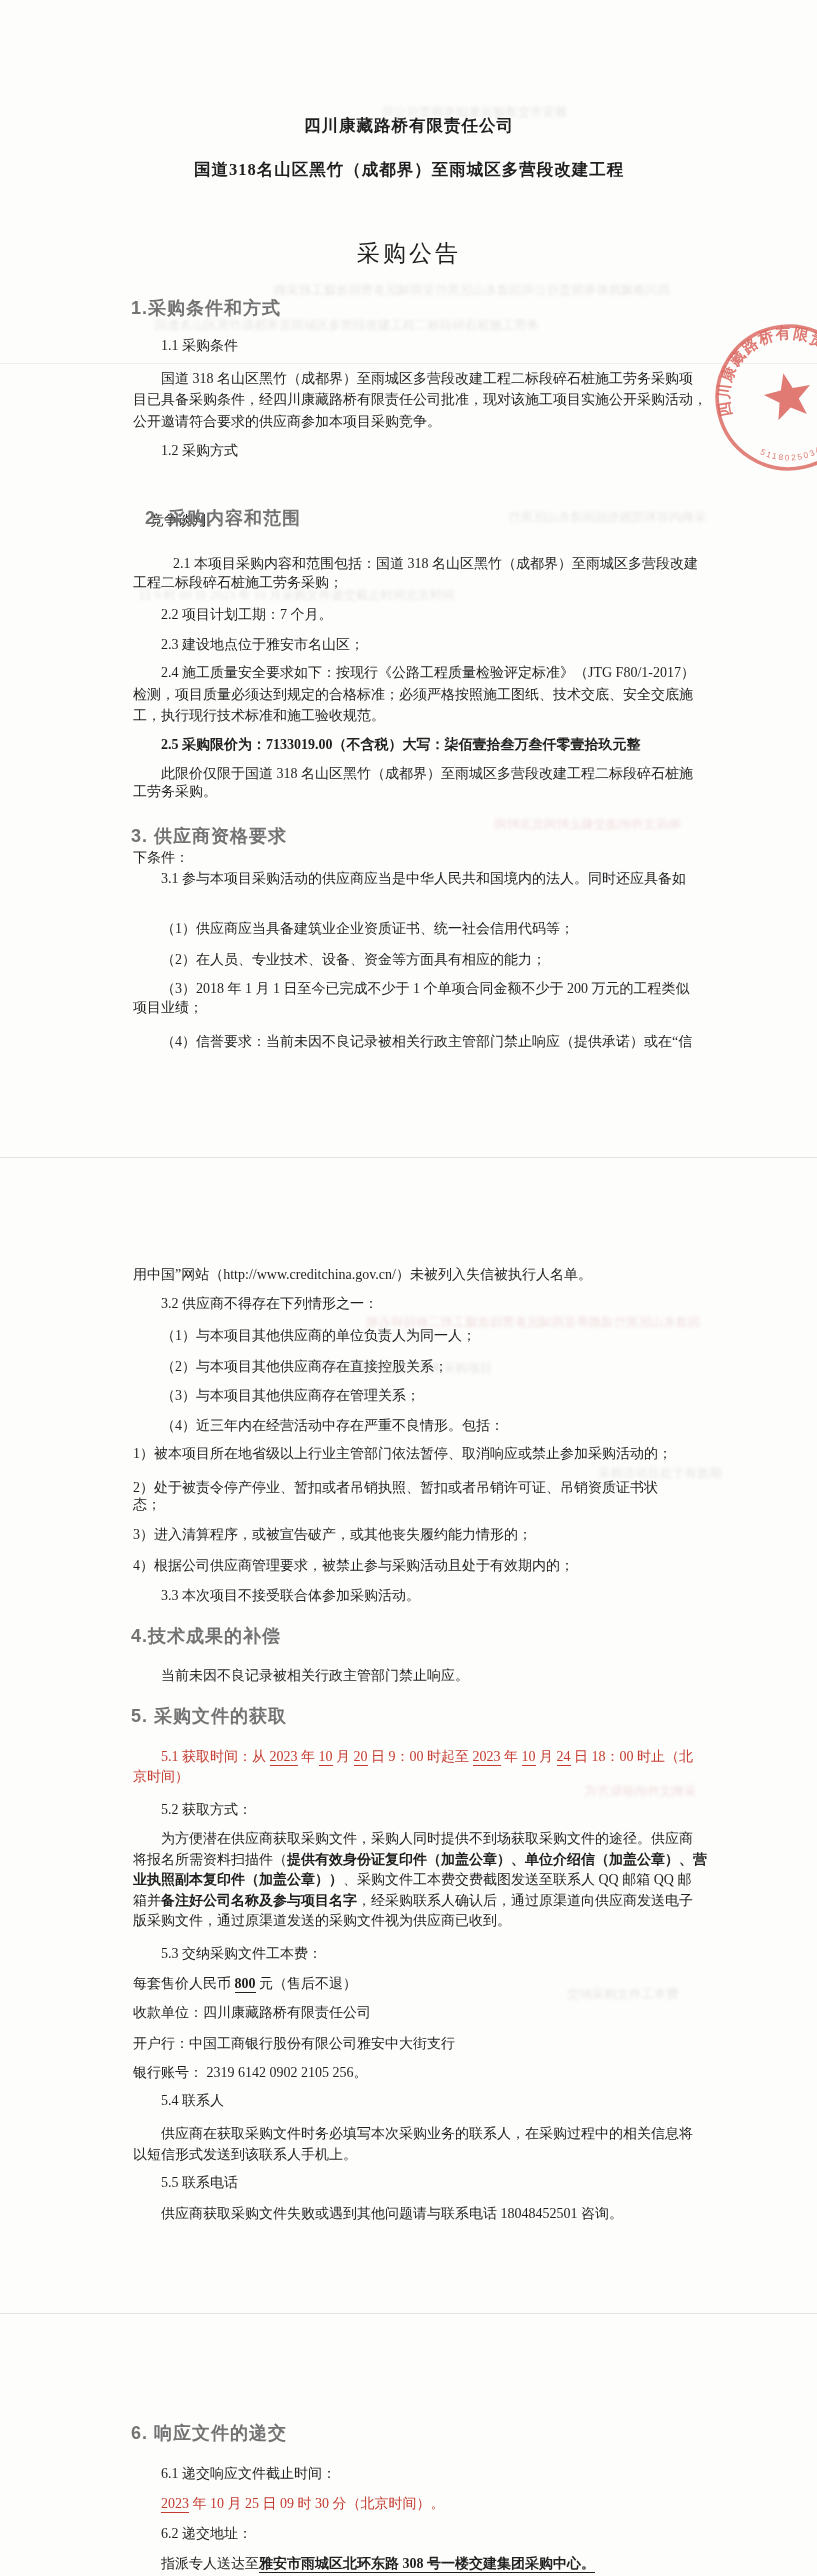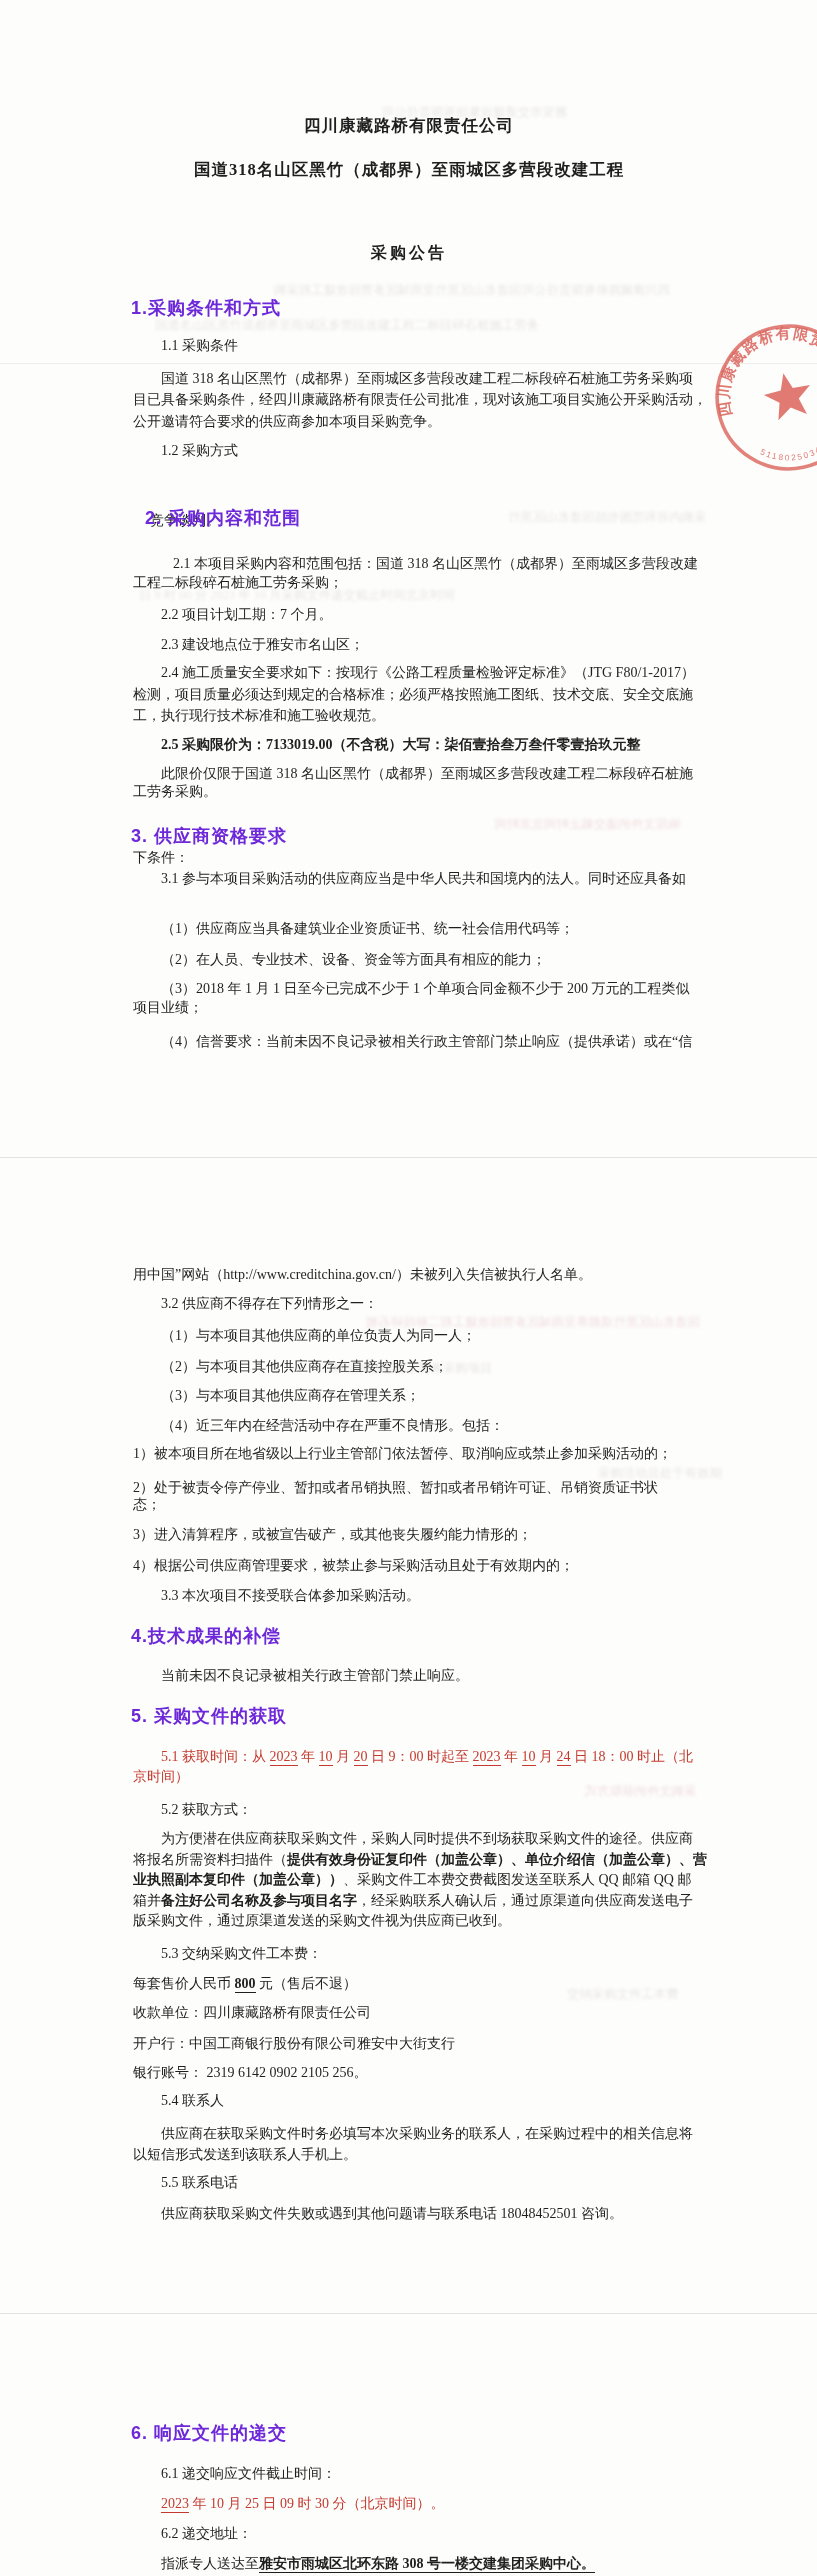--- a/index.html
+++ b/index.html
@@ -1,22 +1,22 @@
 <!DOCTYPE html>
 <html style="--ink: #1f1f1f; --red: #c43a2e; --seal: #d95f57; --paper: #fdfdfc;font-size:8.2px"><head>
 <meta charset="utf-8">
 <style>
   html,body{margin:0;padding:0;background:#e8e8e8;}
   #page{position:relative;width:818px;height:3470px;background:var(--paper,#fdfdfc);
         overflow:hidden;font-family:"Liberation Serif",serif;color:var(--ink,#1f1f1f);}
   .ln{position:absolute;transform:translateY(-50%);white-space:nowrap;line-height:1;}
   .ctr{left:0;right:0;text-align:center;}
   .t{font-weight:700;font-size:16.5px;letter-spacing:1px;}
-  .g{font-weight:700;font-size:16px;letter-spacing:3.1px;}
-  .h{font-family:"Liberation Sans",sans-serif;font-weight:700;font-size:18px;letter-spacing:1px;color:#6d28d9;}
+  .g{font-weight:400;font-size:23px;letter-spacing:3.1px;}
+  .h{font-family:"Liberation Sans",sans-serif;font-weight:700;font-size:18px;letter-spacing:1px;color:#737373;}
   .b{font-size:14px;}
   .red{color:var(--red,#c43a2e);}
   .bold{font-weight:700;}
   .ul{border-bottom:1px solid currentColor;padding-bottom:1px;}
   .gh{font-size:12.4px;color:#8d8575;filter:blur(1.5px);opacity:.2;overflow:hidden;height:15.5px;}
   .gh.pink{color:#c98a8a;opacity:.28;}
   .mir{transform:translateY(-50%) scaleX(-1);}
   .seam{position:absolute;left:0;right:0;height:0.5px;background:#cfccc6;opacity:.55;}
   .seam.lite{opacity:.3;}
   .seal{position:absolute;opacity:.92;}

